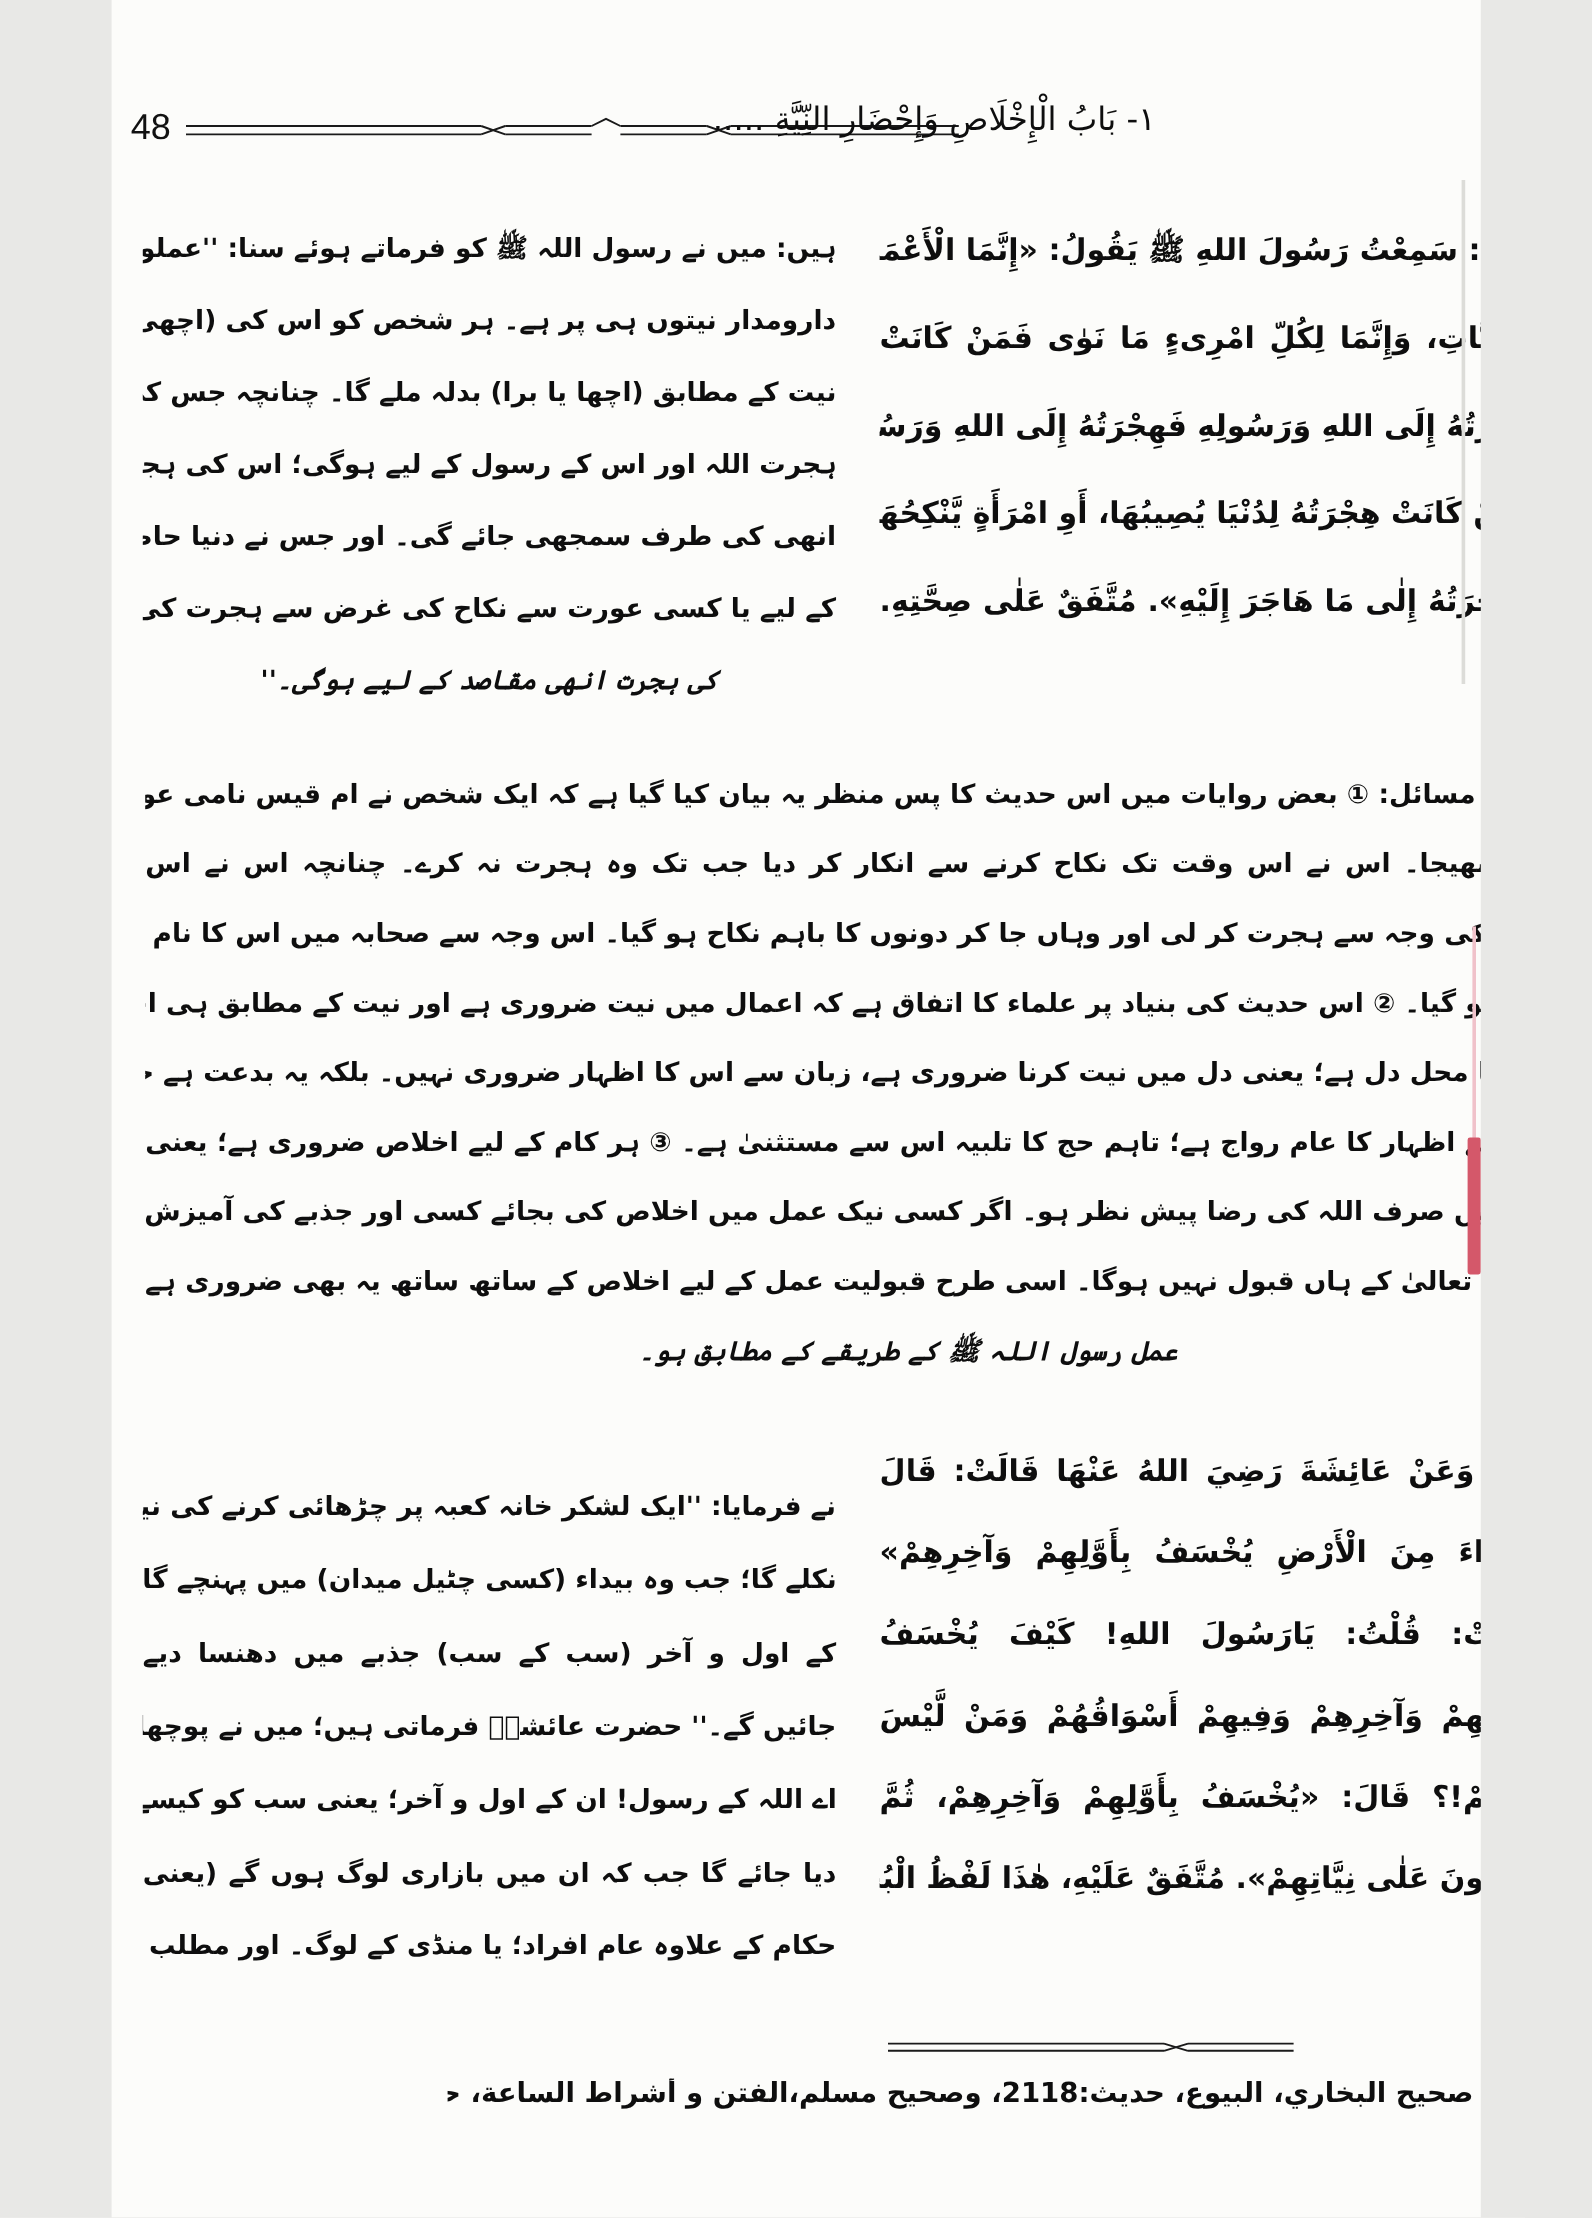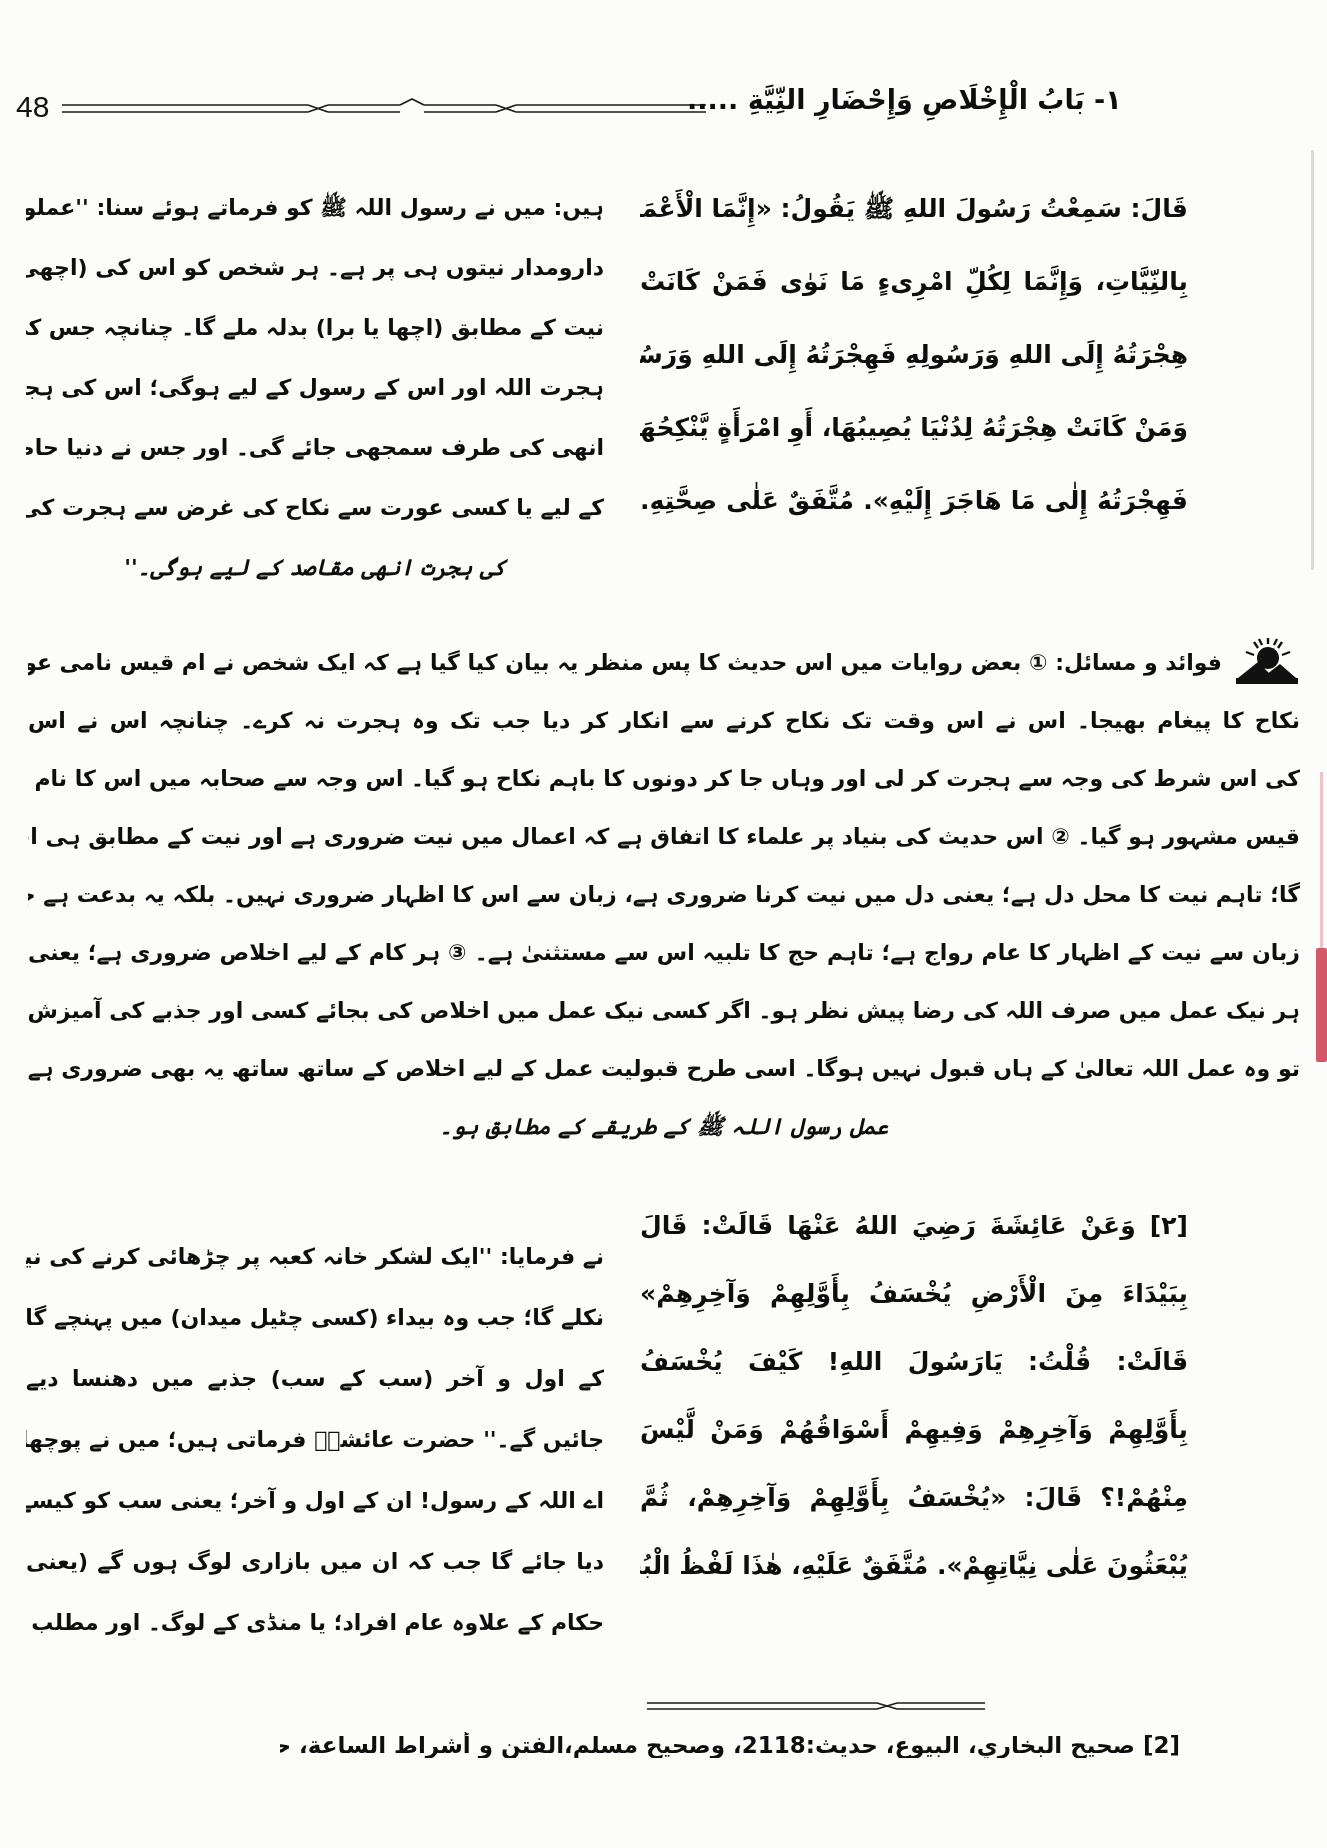--- a/index.html
+++ b/index.html
@@ -1,35 +1,35 @@
 <!DOCTYPE html>
 <html lang="ur" dir="rtl"><head>
 <meta charset="utf-8">
 <style>
   html,body{margin:0;padding:0;background:#e8e8e6;}
   .page{
     position:relative;
-    width:1327px;height:1848px;
+    width:1141px;height:1848px;
     margin:0 auto;
     background:#fcfcfa;
     font-family:"DejaVu Sans",sans-serif;
     color:#0e0e0e;
     overflow:hidden;
     direction:rtl;
   }
   
   .page-number{
     position:absolute;left:16px;top:90px;
     font-family:"Liberation Sans","DejaVu Sans",sans-serif;
     font-size:30px;font-weight:400;color:#111;direction:ltr;
   }
   .header-rule{position:absolute;left:60px;top:96px;}
   .header-title{
     position:absolute;right:190px;top:84px;width:450px;
-    font-size:27px;font-weight:bold;text-align:left;
+    font-size:27px;font-weight:normal;text-align:left;
     letter-spacing:.5px;white-space:nowrap;
   }
   
   .ar-line,.ur-line,.cm-line{
     overflow:hidden;
     text-align:justify;
     text-align-last:justify;
     white-space:nowrap;
   }
   .ar-col{

